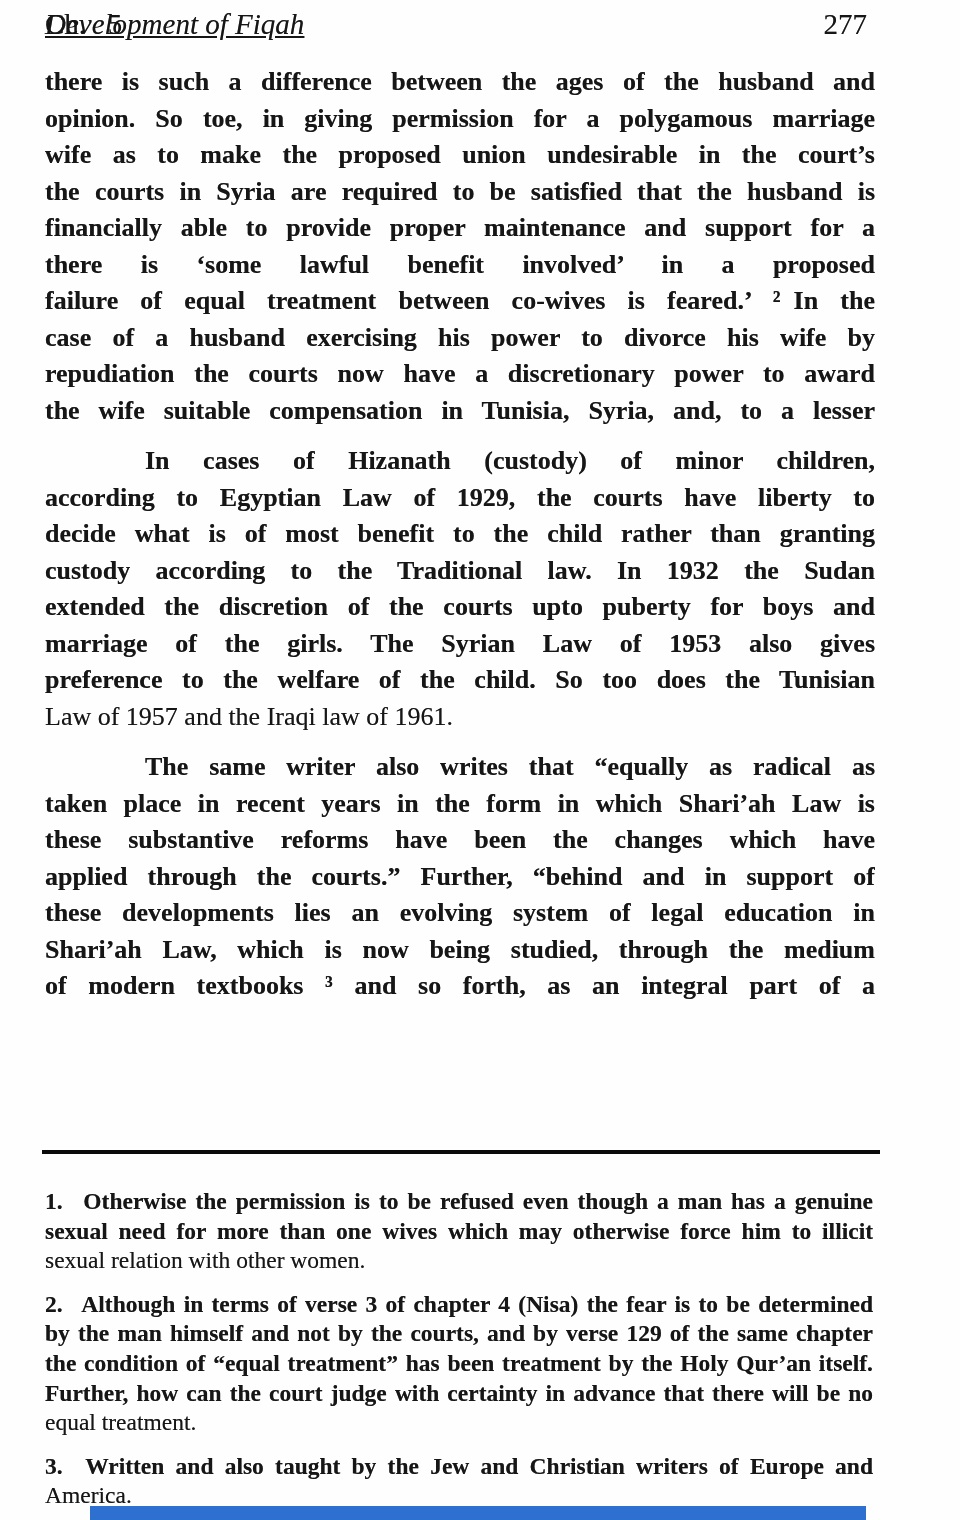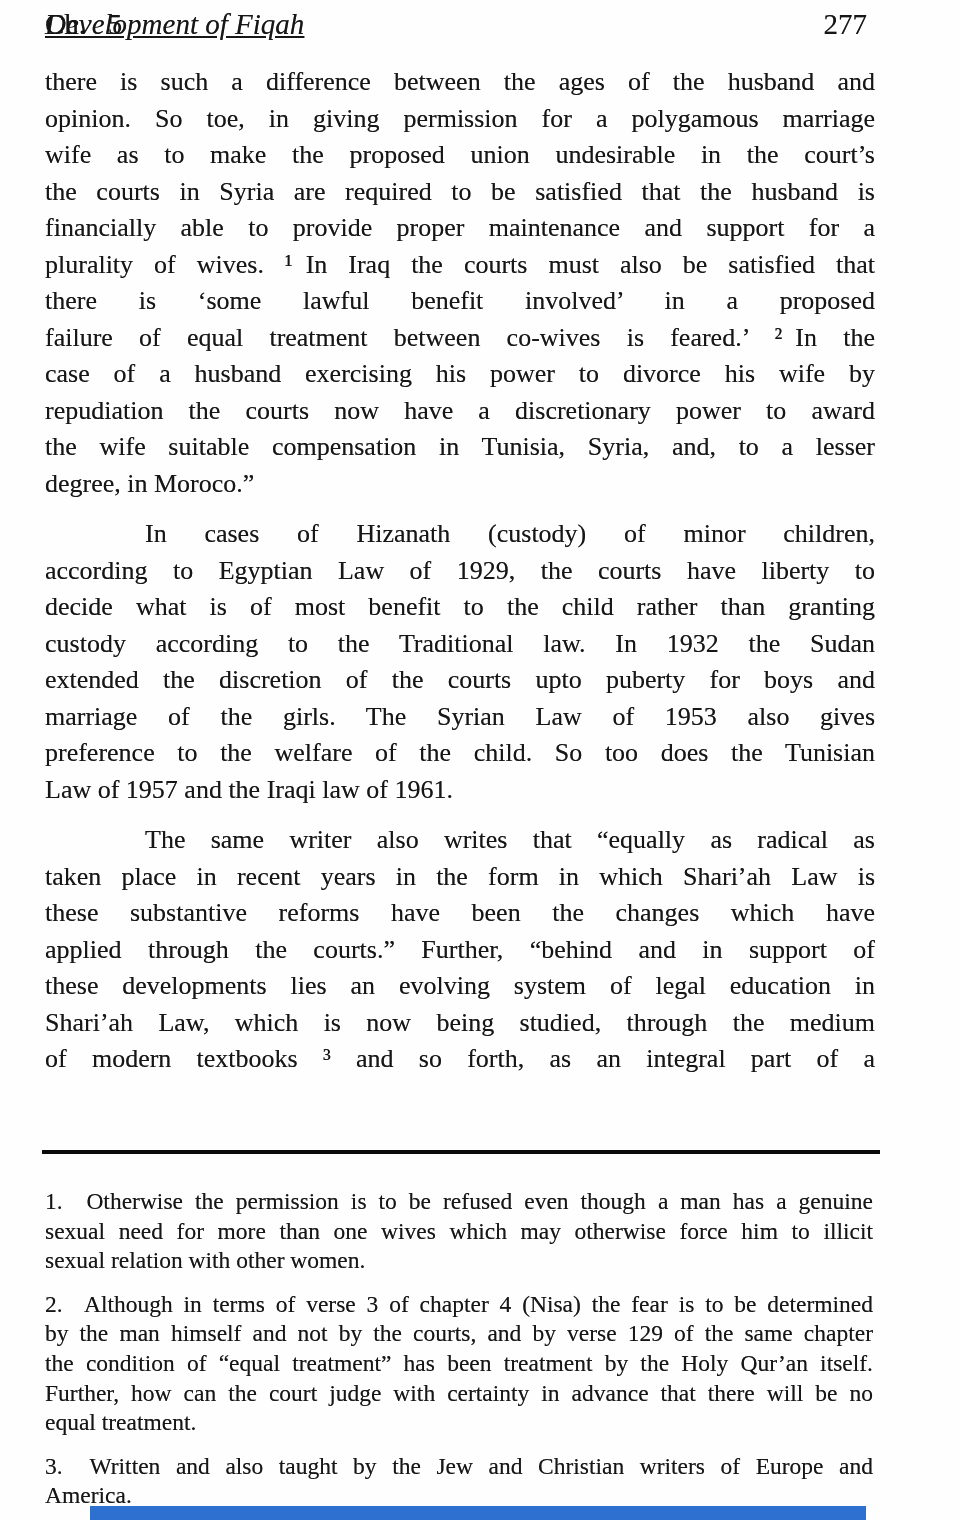--- a/index.html
+++ b/index.html
@@ -33,21 +33,21 @@
   }
   .para { margin: 0; }
   .para + .para { margin-top: 14px; }
   .line {
     line-height: 36.5px;
     text-align: justify;
     text-align-last: left;
     overflow: hidden;
     white-space: nowrap;
   }
-  .line.just { text-align-last: justify; white-space: normal; height: 36.5px; }
+  .line.just { text-align-last: justify; white-space: normal; height: 36.5px; font-weight: bold; }
   .line.first-indent { padding-left: 100px; }
 
   
   .fnrule {
     position: absolute;
     top: 1150px; left: 42px; width: 838px; height: 4px;
     background: #0a0a0a;
   }
 
   
@@ -77,27 +77,25 @@
     <span class="pgnum">277</span>
   </div>
 
   <div class="bodycol">
       <div class="para">
         <div class="line just">there is such a difference between the ages of the husband and</div>
         <div class="line just">opinion. So toe, in giving permission for a polygamous marriage</div>
         <div class="line just">wife as to make the proposed union undesirable in the court’s</div>
         <div class="line just">the courts in Syria are required to be satisfied that the husband is</div>
         <div class="line just">financially able to provide proper maintenance and support for a</div>
-        <div class="line just">plurality of wives. ¹ In Iraq the courts must also be satisfied that</div>
         <div class="line just">there is ‘some lawful benefit involved’ in a proposed</div>
         <div class="line just">failure of equal treatment between co-wives is feared.’ ² In the</div>
         <div class="line just">case of a husband exercising his power to divorce his wife by</div>
         <div class="line just">repudiation the courts now have a discretionary power to award</div>
         <div class="line just">the wife suitable compensation in Tunisia, Syria, and, to a lesser</div>
-        <div class="line">degree, in Moroco.”</div>
       </div>
       <div class="para">
         <div class="line just first-indent">In cases of Hizanath (custody) of minor children,</div>
         <div class="line just">according to Egyptian Law of 1929, the courts have liberty to</div>
         <div class="line just">decide what is of most benefit to the child rather than granting</div>
         <div class="line just">custody according to the Traditional law. In 1932 the Sudan</div>
         <div class="line just">extended the discretion of the courts upto puberty for boys and</div>
         <div class="line just">marriage of the girls. The Syrian Law of 1953 also gives</div>
         <div class="line just">preference to the welfare of the child. So too does the Tunisian</div>
         <div class="line">Law of 1957 and the Iraqi law of 1961.</div>

